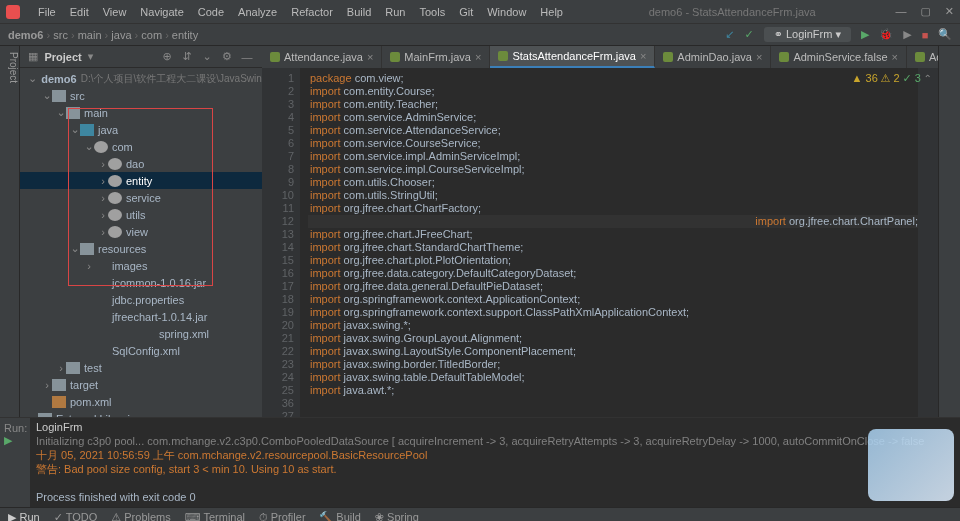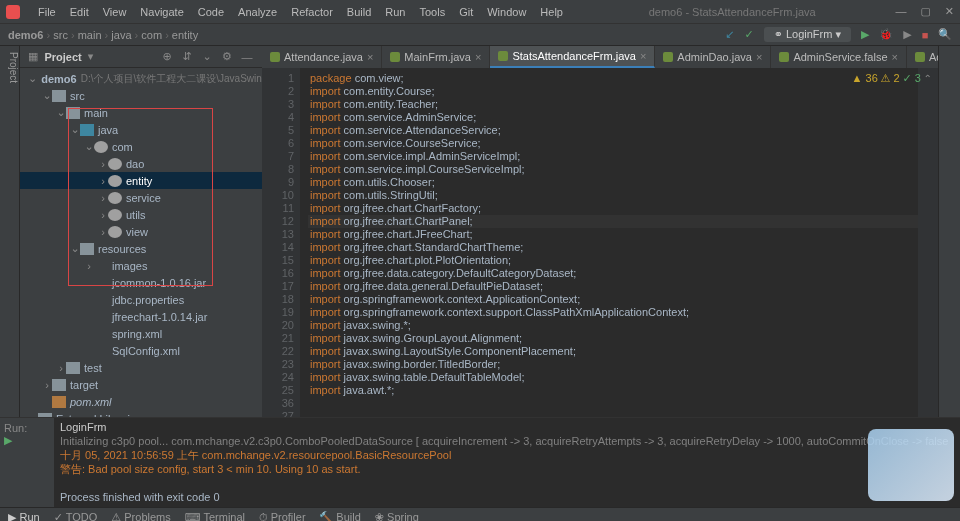--- a/index.html
+++ b/index.html
@@ -39,28 +39,28 @@
 .tabs { height:22px; background:#3c3f41; display:flex; align-items:stretch; overflow:hidden; }
 .tab { display:flex; align-items:center; padding:0 8px; gap:4px; border-right:1px solid #323232; color:#bbb; }
 .tab.active { background:#4e5254; color:#fff; border-bottom:2px solid #3b7fb8; }
 .tab .close { color:#888; }
 .tab-icon { width:10px; height:10px; background:#6c8b3c; display:inline-block; border-radius:2px; }
 .editor-body { flex:1; display:flex; overflow:hidden; position:relative; }
 .gutter { width:38px; background:#313335; text-align:right; padding:4px 6px 0 0; color:#606366; font-family:Consolas,monospace; font-size:11px; line-height:13px; }
 .code { flex:1; padding:4px 0 0 8px; font-family:Consolas,monospace; font-size:11px; line-height:13px; white-space:pre; background:#2b2b2b; }
 .kw { color:#cc7832; }
 .pkg { color:#a9b7c6; }
-.code-line.hl { background:#323232; }
+.code-line.hl { background:#323232;text-align:right; }
 .code-line { padding-left:2px; }
 .inspections { position:absolute; right:6px; top:4px; font-size:10px; color:#888; }
 .insp-warn { color:#c9a52c; }
 .insp-ok { color:#59a869; }
 .minimap { width:20px; background:#313335; }
 .run-panel { height:90px; background:#2b2b2b; border-top:1px solid #323232; display:flex; }
-.run-panel .side { width:54px; background:#3c3f41; padding:4px; color:#888; font-size:10px; }
+.run-panel .side { width:30px; background:#3c3f41; padding:4px; color:#888; font-size:10px; }
 .run-panel .body { flex:1; padding:2px 6px; font-family:Consolas,monospace; font-size:11px; line-height:14px; overflow:hidden; }
 .run-panel .hdr { color:#ccc; }
 .run-panel .warn { color:#cc7832; }
 .run-panel .grey { color:#808080; }
 .bottom-tools { height:20px; background:#3c3f41; display:flex; align-items:center; padding:0 8px; gap:14px; color:#999; font-size:10px; border-top:1px solid #282828; }
 .bottom-tools .active { color:#ccc; }
 .anime { position:absolute; right:6px; bottom:20px; width:86px; height:72px; background:linear-gradient(135deg,#a8d0f0,#e0efff); border-radius:8px; opacity:.85; }
 </style>
 </head>
 <body>
@@ -136,25 +136,25 @@
         <div class="node" style="padding-left: 78px;"><span class="arrow">›</span><span class="icon i-pkg"></span>dao</div>
         <div class="node sel" style="padding-left: 78px;"><span class="arrow">›</span><span class="icon i-pkg"></span>entity</div>
         <div class="node" style="padding-left: 78px;"><span class="arrow">›</span><span class="icon i-pkg"></span>service</div>
         <div class="node" style="padding-left: 78px;"><span class="arrow">›</span><span class="icon i-pkg"></span>utils</div>
         <div class="node" style="padding-left: 78px;"><span class="arrow">›</span><span class="icon i-pkg"></span>view</div>
         <div class="node" style="padding-left: 50px;"><span class="arrow">⌄</span><span class="icon i-folder"></span>resources</div>
         <div class="node" style="padding-left: 64px;"><span class="arrow">›</span><span class="icon r"></span>images</div>
         <div class="node" style="padding-left: 64px;"><span class="arrow"></span><span class="icon i"></span>jcommon-1.0.16.jar</div>
         <div class="node" style="padding-left: 64px;"><span class="arrow"></span><span class="icon c"></span>jdbc.properties</div>
         <div class="node" style="padding-left: 64px;"><span class="arrow"></span><span class="icon o"></span>jfreechart-1.0.14.jar</div>
-        <div class="node" style="padding-left: 64px;"><span class="arrow"></span><span class="icon n"></span>spring.xml</div>
+        <div class="node" style="padding-left: 64px; justify-content: center;"><span class="arrow"></span><span class="icon n"></span>spring.xml</div>
         <div class="node" style="padding-left: 64px;"><span class="arrow"></span><span class="icon s"></span>SqlConfig.xml</div>
         <div class="node" style="padding-left: 36px;"><span class="arrow">›</span><span class="icon i-folder"></span>test</div>
         <div class="node" style="padding-left: 22px;"><span class="arrow">›</span><span class="icon i-folder"></span>target</div>
-        <div class="node" style="padding-left: 22px; font-style: italic;"><span class="arrow"></span><span class="icon i-xml"></span>pom.xml</div>
+        <div class="node" style="padding-left: 22px;"><span class="arrow"></span><span class="icon i-xml"></span>pom.xml</div>
         <div class="node" style="padding-left: 8px;"><span class="arrow">›</span><span class="icon i-folder"></span>External Libraries</div>
       </div>
   </div>
 
   <div class="editor">
     <div class="tabs" id="tabs-host">
         <div class="tab">
           <span class="tab-icon"></span>
           <span>Attendance.java</span>
           <span class="close">×</span>

